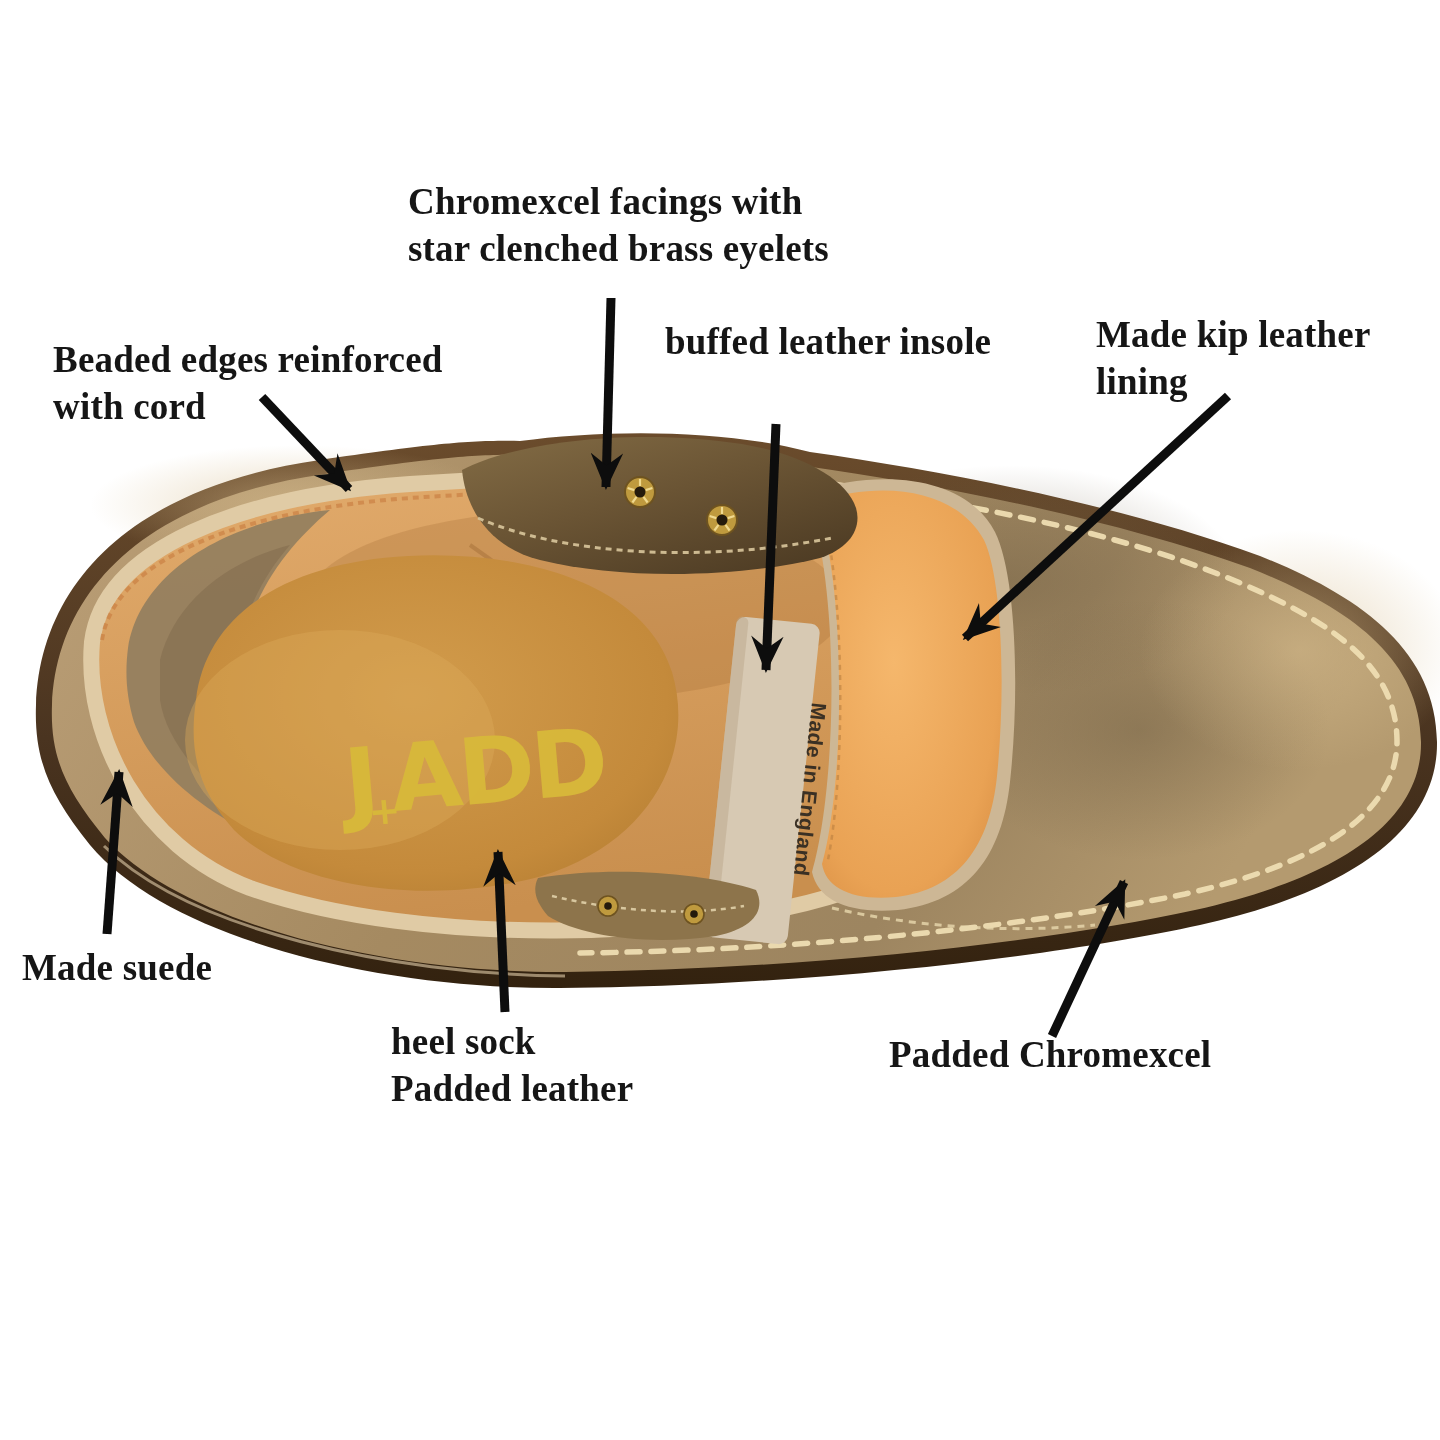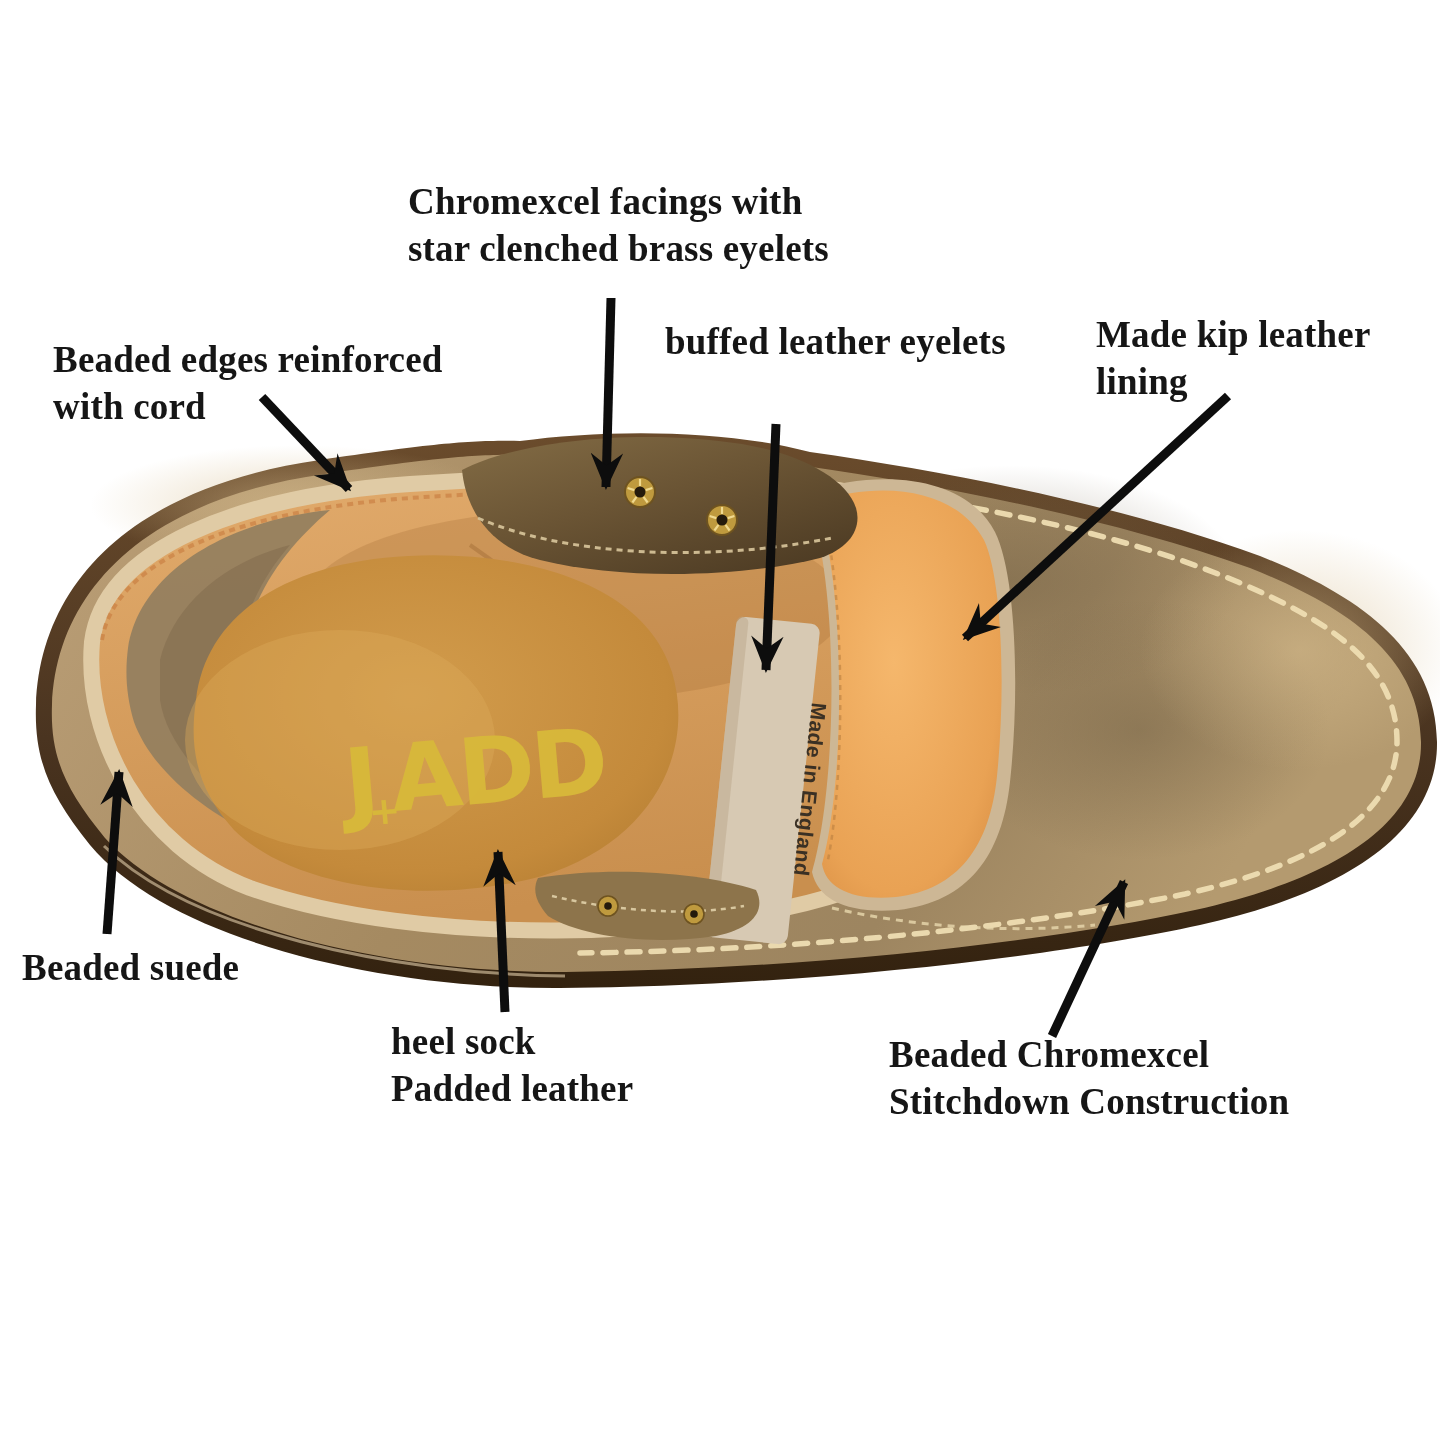--- a/index.html
+++ b/index.html
@@ -196,31 +196,30 @@
 
   <div class="ann ann-beaded">
     <span>Beaded edges reinforced</span>
     <span>with cord</span>
   </div>
   <div class="ann ann-facings">
     <span>Chromexcel facings with</span>
     <span>star clenched brass eyelets</span>
   </div>
   <div class="ann ann-insole">
-    <span>buffed leather eyelets</span>
+    <span>buffed leather insole</span>
   </div>
   <div class="ann ann-kip">
     <span>Made kip leather</span>
     <span>lining</span>
   </div>
   <div class="ann ann-suede">
-    <span>Beaded suede</span>
+    <span>Made suede</span>
   </div>
   <div class="ann ann-heelsock">
     <span>heel sock</span>
     <span>Padded leather</span>
   </div>
   <div class="ann ann-horween">
-    <span>Beaded Chromexcel</span>
-    <span>Stitchdown Construction</span>
+    <span>Padded Chromexcel</span>
   </div>
 
 </div>
 
 </body></html>

